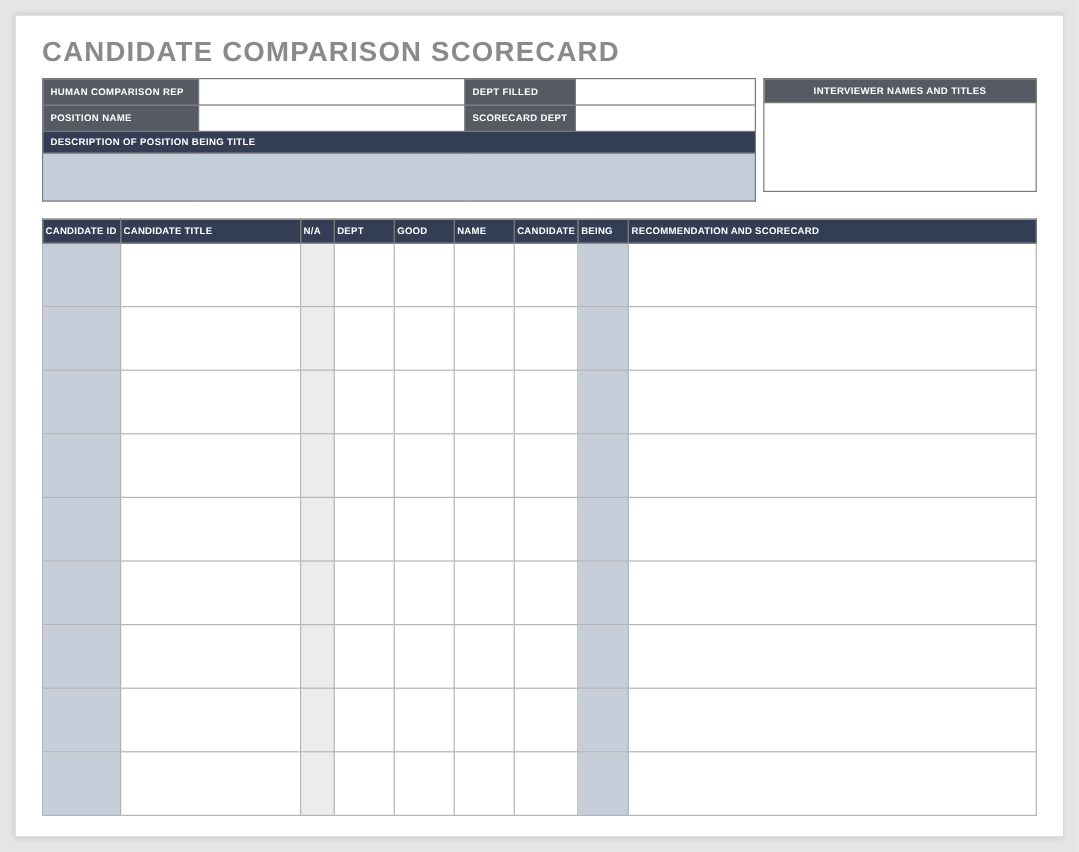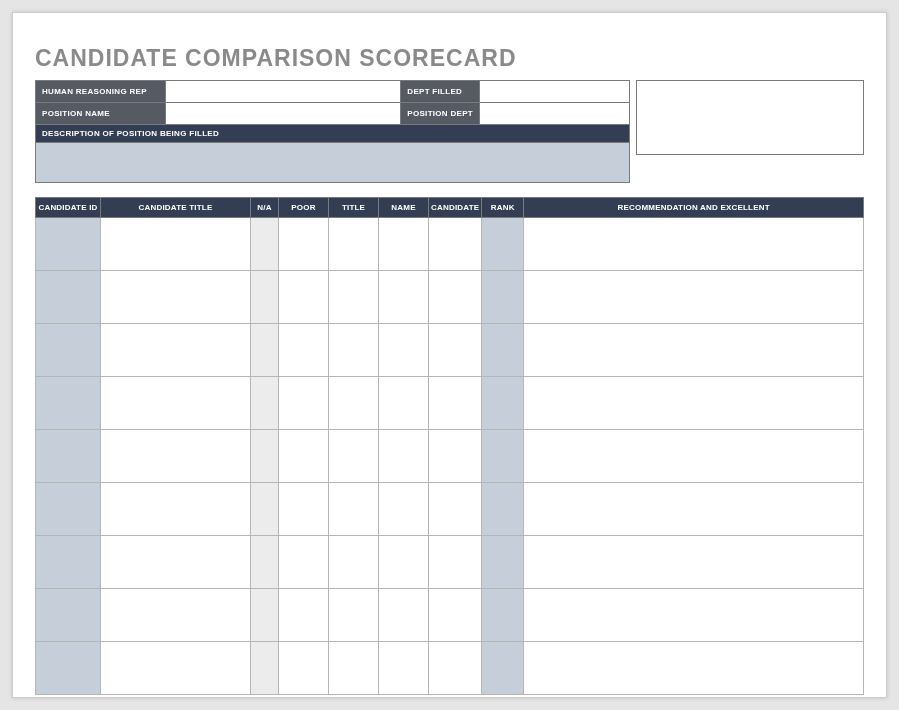--- a/index.html
+++ b/index.html
@@ -8,21 +8,21 @@
     font-family: Arial, Helvetica, sans-serif;
     padding: 12px;
   }
   .page {
     background: #fff;
     width: 875px;
     height: 686px;
     margin: 0 auto;
     border: 1px solid #ccc;
     box-shadow: 0 0 4px rgba(0,0,0,0.15);
-    padding: 32px 22px;
+    padding: 17px 22px;
     position: relative;
   }
   .title {
     font-size: 23px;
     font-weight: bold;
     letter-spacing: 1px;
     color: #8a8a8a;
     margin-bottom: 8px;
   }
   .top-area {
@@ -71,21 +71,21 @@
   .int-body {
     background: #fff;
     height: 74px;
   }
   
   .grid th {
     background: #333e55;
     color: #fff;
     font-size: 8px;
     font-weight: bold;
-    text-align: center;
+    text-align: left;
     padding: 5px 2px;
     letter-spacing: 0.2px;
   }
   .grid td {
     height: 53px;
     border: 1px solid #b5b5b5;
   }
   .col-id   { width: 65px; background: #c6cfd9; }
   .col-na   { width: 28px; background: #ececec; }
   .col-rate { width: 50px; }
@@ -97,63 +97,66 @@
 
 <div class="page">
 
   <div class="title">CANDIDATE COMPARISON SCORECARD</div>
 
   <div class="top-area">
     <div class="left-block">
       <table>
         <tbody>
             <tr>
-          <td class="lbl-dark" style="width:130px">HUMAN REASONING REP</td>
+          <td class="lbl-dark" style="width:130px">HUMAN COMPARISON REP</td>
           <td class="input-cell"></td>
           <td class="lbl-dark" style="width:78px">DEPT FILLED</td>
           <td class="input-cell" style="width:150px"></td>
         </tr>
         <tr>
           <td class="lbl-dark">POSITION NAME</td>
           <td class="input-cell"></td>
-          <td class="lbl-dark">POSITION DEPT</td>
+          <td class="lbl-dark">SCORECARD DEPT</td>
           <td class="input-cell"></td>
         </tr>
         <tr>
-          <td class="lbl-navy" colspan="4">DESCRIPTION OF POSITION BEING FILLED</td>
+          <td class="lbl-navy" colspan="4">DESCRIPTION OF POSITION BEING TITLE</td>
         </tr>
         <tr>
           <td class="desc-fill" colspan="4"></td>
         </tr>
       </tbody>
         </table>
     </div>
     <div class="right-block">
       <table>
         <tbody>
+            <tr>
+              <td class="int-header">INTERVIEWER NAMES AND TITLES</td>
+            </tr>
         <tr>
               <td class="int-body"></td>
             </tr>
       </tbody>
         </table>
     </div>
   </div>
 
   <table class="grid">
     <thead>
       <tr>
         <th style="width:65px">CANDIDATE ID</th>
         <th style="width:150px">CANDIDATE TITLE</th>
         <th style="width:28px">N/A</th>
-        <th style="width:50px">POOR</th>
-        <th style="width:50px">TITLE</th>
+        <th style="width:50px">DEPT</th>
+        <th style="width:50px">GOOD</th>
         <th style="width:50px">NAME</th>
         <th style="width:50px">CANDIDATE</th>
-        <th style="width:42px">RANK</th>
-        <th>RECOMMENDATION AND EXCELLENT</th>
+        <th style="width:42px">BEING</th>
+        <th>RECOMMENDATION AND SCORECARD</th>
       </tr>
     </thead>
     <tbody id="grid-body">
         <tr>
           <td class="col-id"></td>
           <td></td>
           <td class="col-na"></td>
           <td class="col-rate"></td>
           <td class="col-rate"></td>
           <td class="col-rate"></td>

